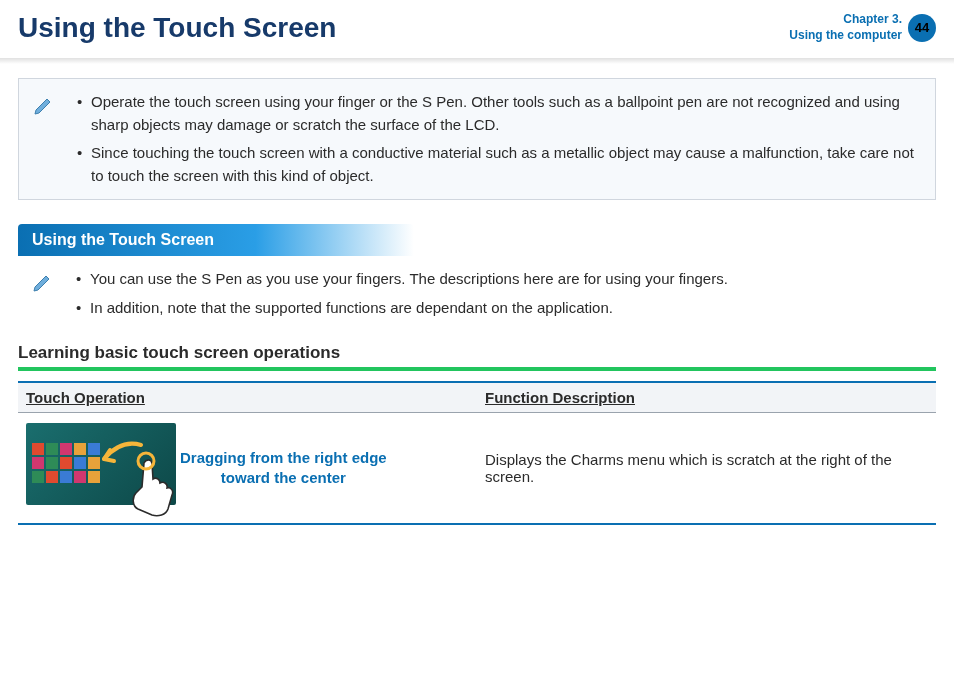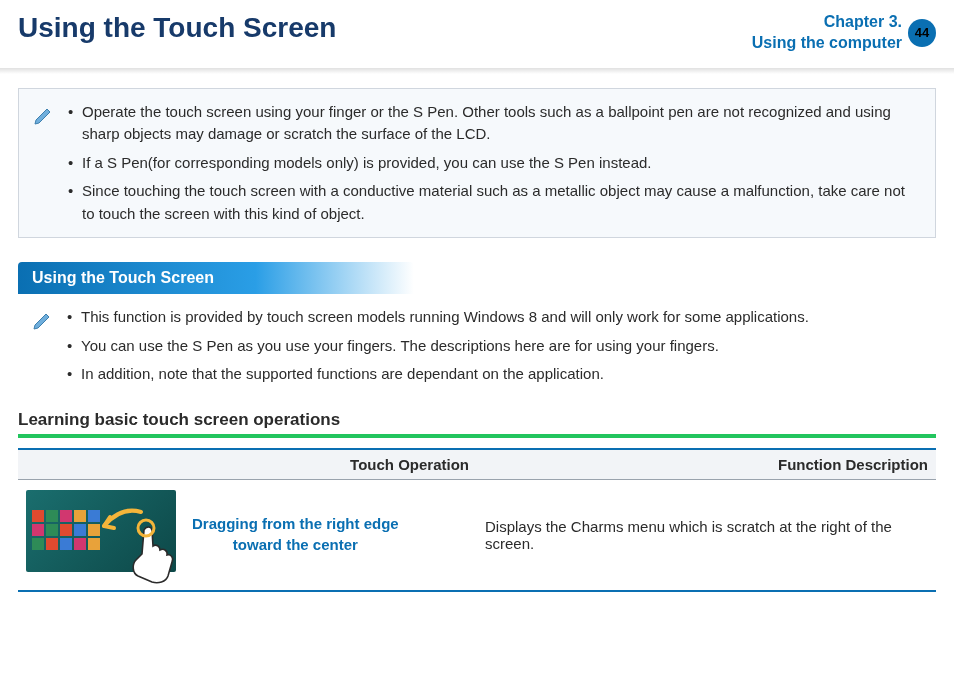--- a/index.html
+++ b/index.html
@@ -25,21 +25,21 @@
     font-weight: 700;
     color: #173a6a;
   }
   .chapter-box {
     text-align: right;
     display: flex;
     align-items: center;
     gap: 6px;
   }
   .chapter-text {
-    font-size: 16px;
+    font-size: 12px;
     line-height: 1.3;
     color: #0a6fb2;
     font-weight: 700;
     text-align: right;
   }
   .page-badge {
     width: 28px;
     height: 28px;
     border-radius: 50%;
     background: #0a6fb2;
@@ -58,21 +58,21 @@
   .body-text {
     font-size: 15px;
     line-height: 1.45;
     margin-bottom: 14px;
   }
   .note-box {
     border: 1px solid #d0d6de;
     background: #f6f9fc;
     padding: 12px 14px 12px 14px;
     display: flex;
-    gap: 13px;
+    gap: 22px;
     margin-bottom: 24px;
   }
   .note-box.plain {
     border: none;
     background: transparent;
     padding: 6px 14px 6px 14px;
     margin-bottom: 18px;
   }
   .note-icon {
     flex-shrink: 0;
@@ -120,31 +120,32 @@
     width: 100%;
     border-collapse: collapse;
     font-size: 15px;
   }
   table.ops th {
     border-top: 2px solid #0a6fb2;
     border-bottom: 1px solid #9aa3ad;
     background: #f2f4f7;
     padding: 6px 8px;
     font-weight: 700;
-    text-align: right;
+    text-align: left;
+    text-decoration: underline;
   }
   table.ops td {
     border-bottom: 2px solid #0a6fb2;
     padding: 10px 8px;
     vertical-align: middle;
   }
   .op-cell {
     display: flex;
     align-items: center;
-    gap: 16px;
+    gap: 4px;
   }
   .op-label {
     color: #0a6fb2;
     font-weight: 700;
     text-align: center;
     line-height: 1.35;
   }
   .thumb {
     width: 150px;
     height: 90px;
@@ -199,36 +200,34 @@
 
   <div class="note-box">
     <div class="note-icon">
       <svg width="22" height="22" viewBox="0 0 22 22">
         <path d="M3 17 L14 6 L17 9 L6 20 L2 21 Z" fill="#6faedc" stroke="#3d7fae" stroke-width="1"></path>
         <path d="M14 6 L17 9" stroke="#3d7fae" stroke-width="1"></path>
       </svg>
     </div>
     <ul class="note-list">
       <li>Operate the touch screen using your finger or the S Pen. Other tools such as a ballpoint pen are not recognized and using sharp objects may damage or scratch the surface of the LCD.</li>
-      <li>If a S Pen(for corresponding models only) is provided, you can use the S Pen instead.</li>
       <li>Since touching the touch screen with a conductive material such as a metallic object may cause a malfunction, take care not to touch the screen with this kind of object.</li>
     </ul>
   </div>
 
   <div class="section-pill">Using the Touch Screen</div>
 
   <div class="note-box plain">
     <div class="note-icon">
       <svg width="22" height="22" viewBox="0 0 22 22">
         <path d="M3 17 L14 6 L17 9 L6 20 L2 21 Z" fill="#6faedc" stroke="#3d7fae" stroke-width="1"></path>
         <path d="M14 6 L17 9" stroke="#3d7fae" stroke-width="1"></path>
       </svg>
     </div>
     <ul class="note-list">
-      <li>This function is provided by touch screen models running Windows 8 and will only work for some applications.</li>
       <li>You can use the S Pen as you use your fingers. The descriptions here are for using your fingers.</li>
       <li>In addition, note that the supported functions are dependant on the application.</li>
     </ul>
   </div>
 
   <div class="subhead">Learning basic touch screen operations</div>
 
   <table class="ops">
     <thead>
       <tr>

